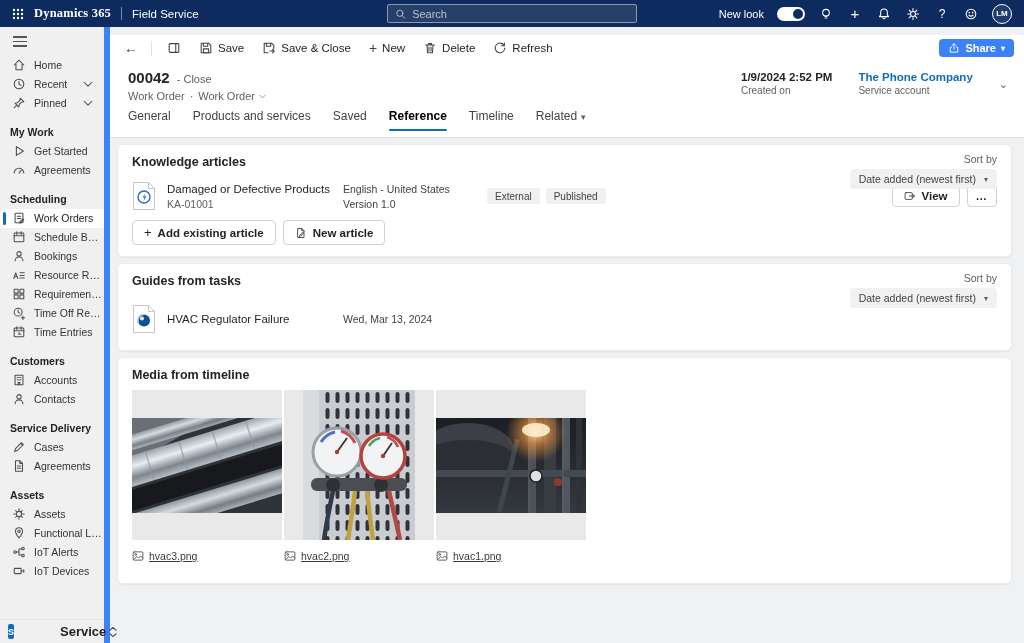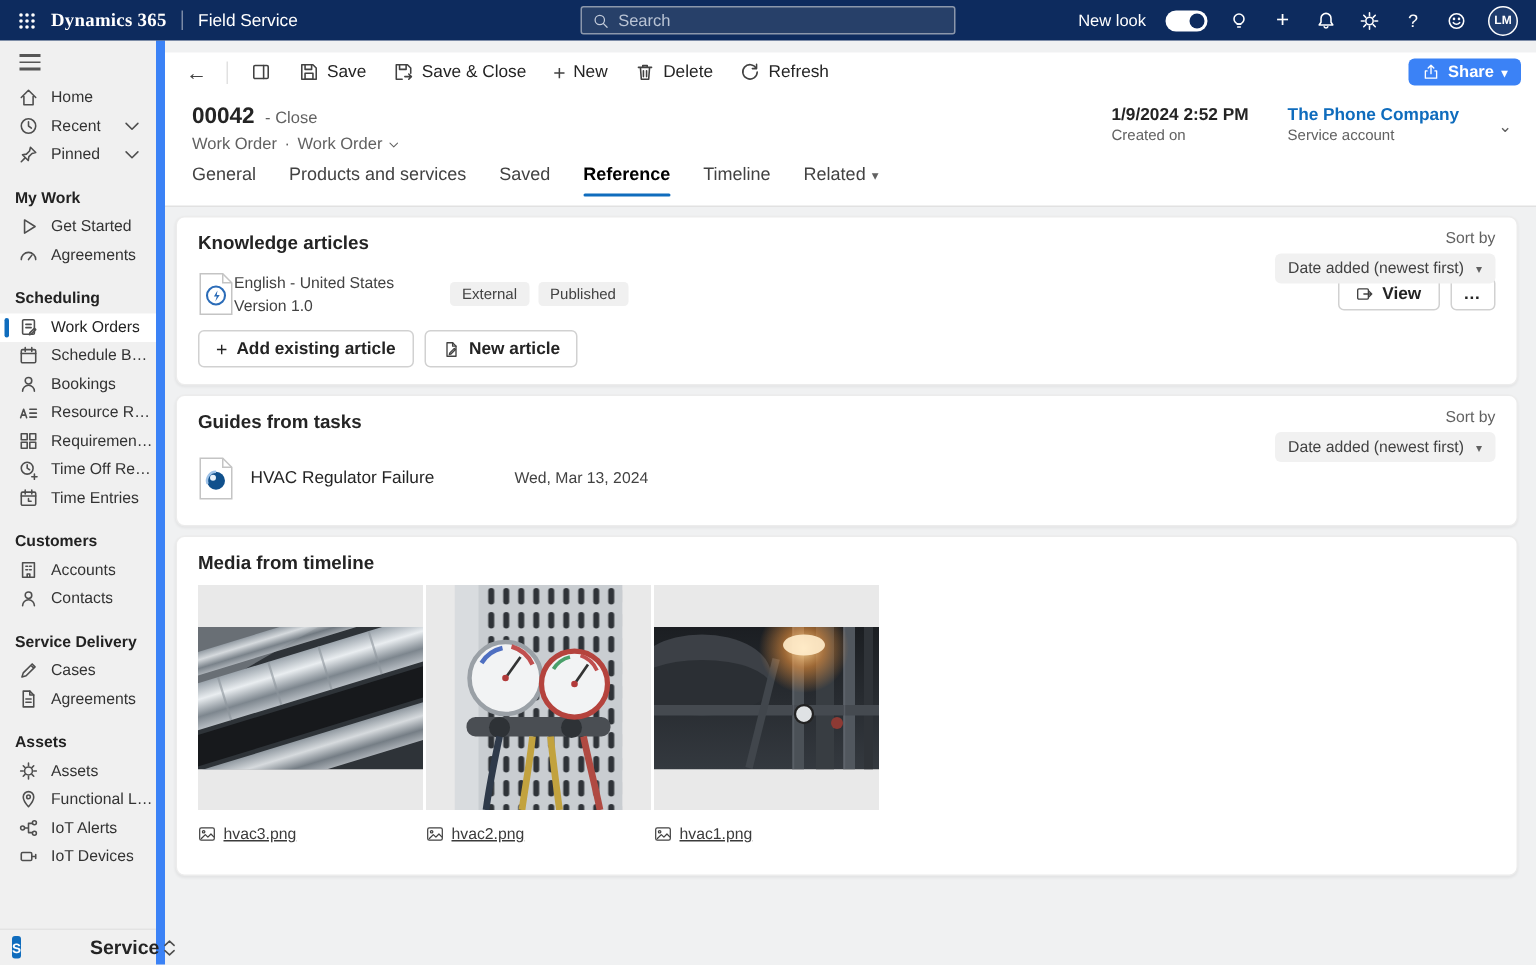--- a/index.html
+++ b/index.html
@@ -465,20 +465,24 @@
           <span class="chev">▾</span>
         </div>
       </div>
       <div class="item-row">
         <svg width="24" height="30" viewBox="0 0 24 30">
           <path d="M1.5 1.5h15l6 6v21h-21z" fill="#fff" stroke="#c4c4c4"></path>
           <path d="M16.5 1.5v6h6" fill="none" stroke="#c4c4c4"></path>
           <circle cx="12" cy="16" r="6" fill="none" stroke="#2b6cb8" stroke-width="1.4"></circle>
           <path d="M13 12.7l-2.4 3.9h1.9l-1 3.4 3-4.4h-2z" fill="#2b6cb8"></path>
         </svg>
+        <div class="row-col1">
+          <div class="row-title">Damaged or Defective Products</div>
+          <div class="row-sub">KA-01001</div>
+        </div>
         <div class="row-col2">
           <div class="row-meta">English - United States</div>
           <div class="row-meta">Version 1.0</div>
         </div>
         <div class="badges">
           <span class="badge">External</span>
           <span class="badge">Published</span>
         </div>
         <div class="row-actions">
           <button class="btn">

